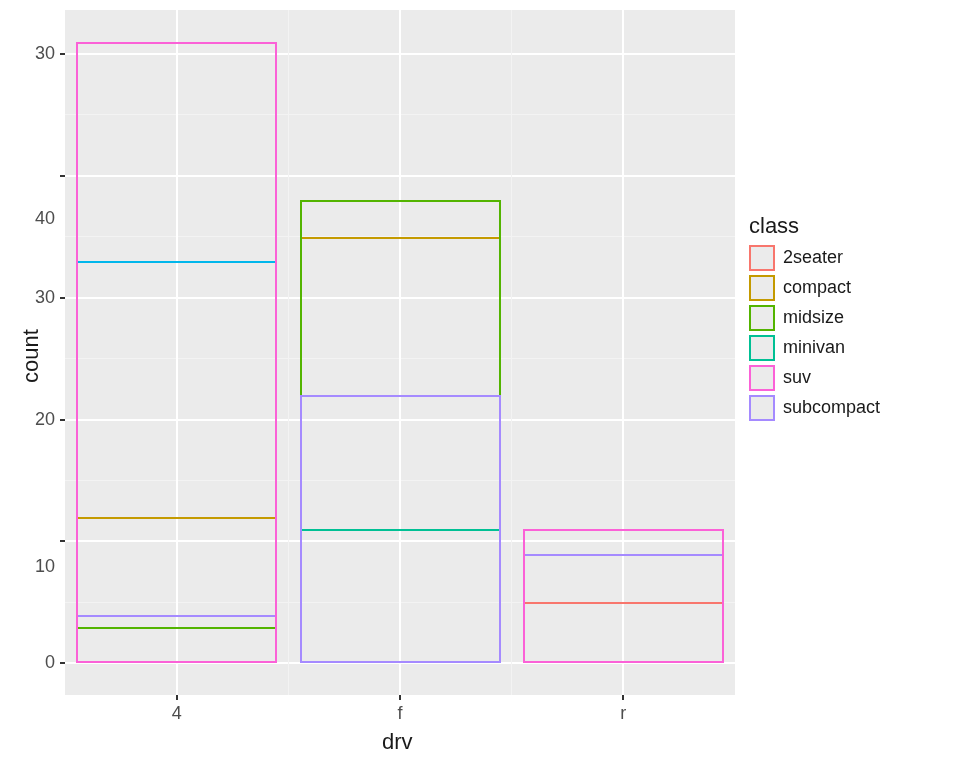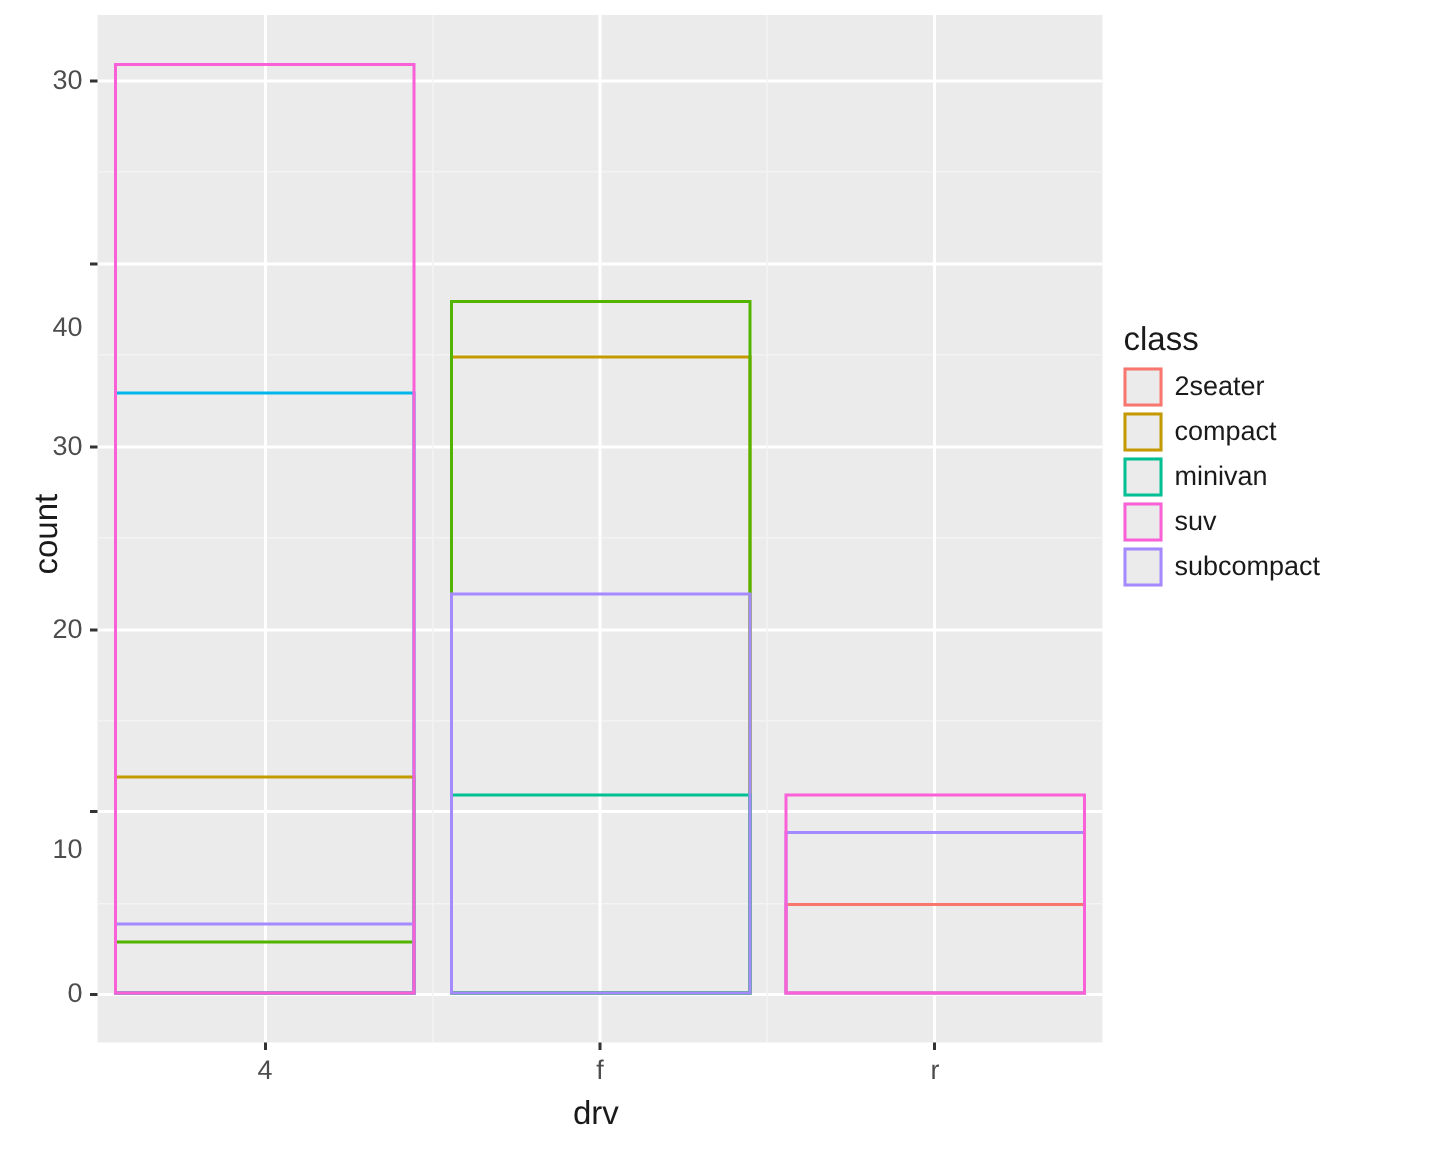--- a/index.html
+++ b/index.html
@@ -164,20 +164,26 @@
           <span class="legend-label">2seater</span>
         </div>
         <div class="legend-item">
           <span class="legend-key">
             <span class="legend-key-inner" style="border-color: rgb(196, 154, 0); display: block;"></span>
           </span>
           <span class="legend-label">compact</span>
         </div>
         <div class="legend-item">
           <span class="legend-key">
+            <span class="legend-key-inner" style="border-color: rgb(83, 180, 0); display: block;"></span>
+          </span>
+          <span class="legend-label">midsize</span>
+        </div>
+        <div class="legend-item">
+          <span class="legend-key">
             <span class="legend-key-inner" style="border-color: rgb(0, 192, 148); display: block;"></span>
           </span>
           <span class="legend-label">minivan</span>
         </div>
         <div class="legend-item">
           <span class="legend-key">
             <span class="legend-key-inner" style="border-color: rgb(251, 97, 215); display: block;"></span>
           </span>
           <span class="legend-label">suv</span>
         </div>

